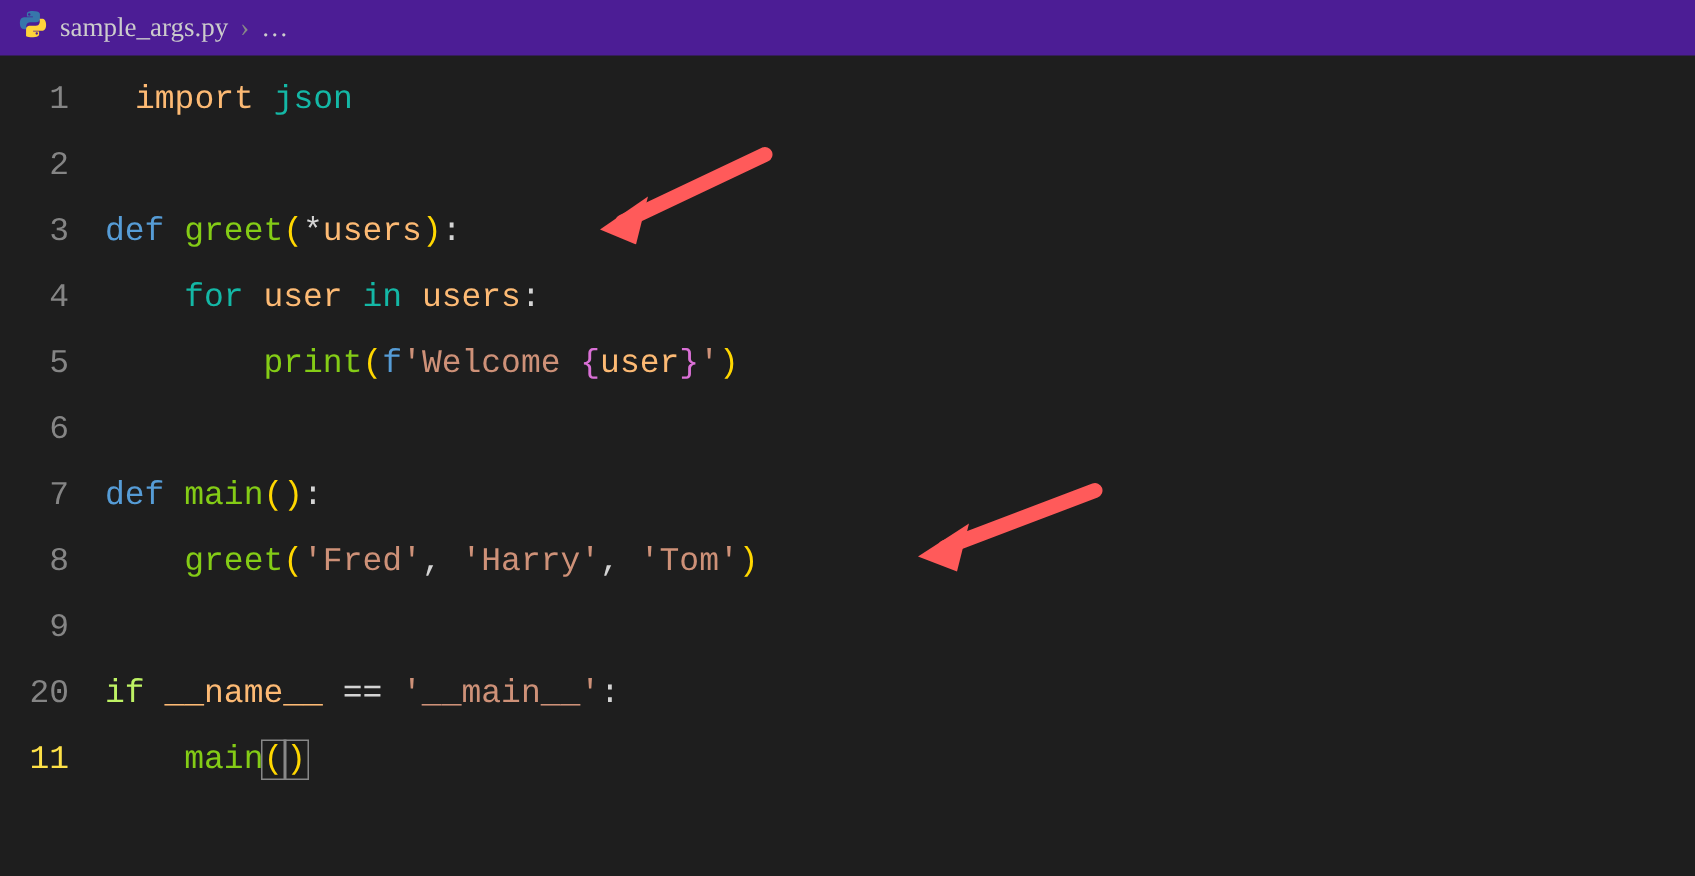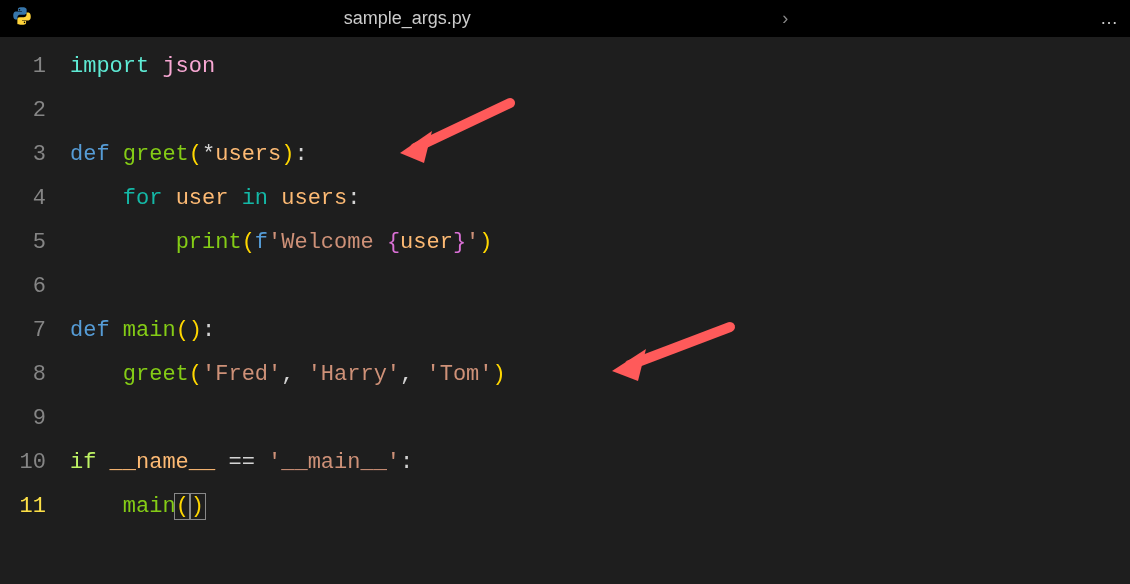--- a/index.html
+++ b/index.html
@@ -10,25 +10,24 @@
     width: 1130px;
     height: 584px;
     overflow: hidden;
     color: #d4d4d4;
   }
   .breadcrumb {
     display: flex;
     align-items: center;
     gap: 8px;
     padding: 6px 12px;
-    background: #000000;
-    font-family: Liberation Sans, sans-serif;
+    background: #4c1d95;
+    font-family: Liberation Serif, serif;
     font-size: 18px;
     color: #cccccc;
-    justify-content: space-between;
   }
   .breadcrumb .sep { color: #888; }
   .breadcrumb .ellipsis { color: #cccccc; }
   .editor {
     display: flex;
     height: calc(100% - 36px);
   }
   .gutter {
     flex: 0 0 70px;
     text-align: right;
@@ -46,27 +45,27 @@
     flex: 1;
     padding-top: 8px;
     position: relative;
   }
   .line {
     height: 44px;
     line-height: 44px;
     white-space: pre;
   }
   
-  .k-import { color: #5eead4; }
+  .k-import { color: #fdba74; margin-left: 20px; }
   .k-def    { color: #569cd6; }
   .k-flow   { color: #14b8a6; }
   .k-if     { color: #bef264; }
   .fn       { color: #84cc16; }
   .var      { color: #fdba74; margin-top: 24px; }
-  .mod      { color: #f9a8d4; }
+  .mod      { color: #14b8a6; }
   .str      { color: #ce9178; }
   .op       { color: #d4d4d4; }
   .punc     { color: #d4d4d4; }
   .paren    { color: #ffd700; }
   .brace    { color: #da70d6; }
   .plain    { color: #d4d4d4; }
   .bracket-box {
     border: 1px solid #888;
     padding: 0 1px;
     margin-left: -2px;
@@ -102,21 +101,21 @@
   <div class="gutter">
     <div class="ln">1</div>
     <div class="ln">2</div>
     <div class="ln">3</div>
     <div class="ln">4</div>
     <div class="ln">5</div>
     <div class="ln">6</div>
     <div class="ln">7</div>
     <div class="ln">8</div>
     <div class="ln">9</div>
-    <div class="ln">10</div>
+    <div class="ln">20</div>
     <div class="ln active">11</div>
   </div>
 
   <div class="code">
 
     <div class="line"><span class="k-import">import</span><span class="plain"> </span><span class="mod">json</span></div>
 
     <div class="line"></div>
 
     <div class="line"><span class="k-def">def</span><span class="plain"> </span><span class="fn">greet</span><span class="paren">(</span><span class="op">*</span><span class="var">users</span><span class="paren">)</span><span class="punc">:</span></div>

